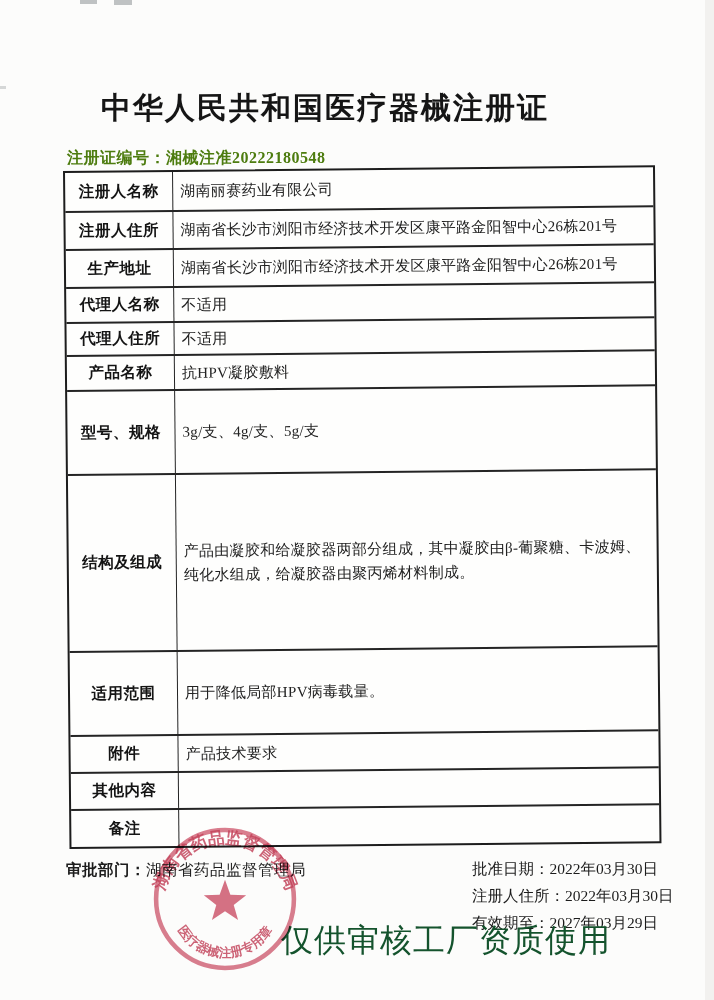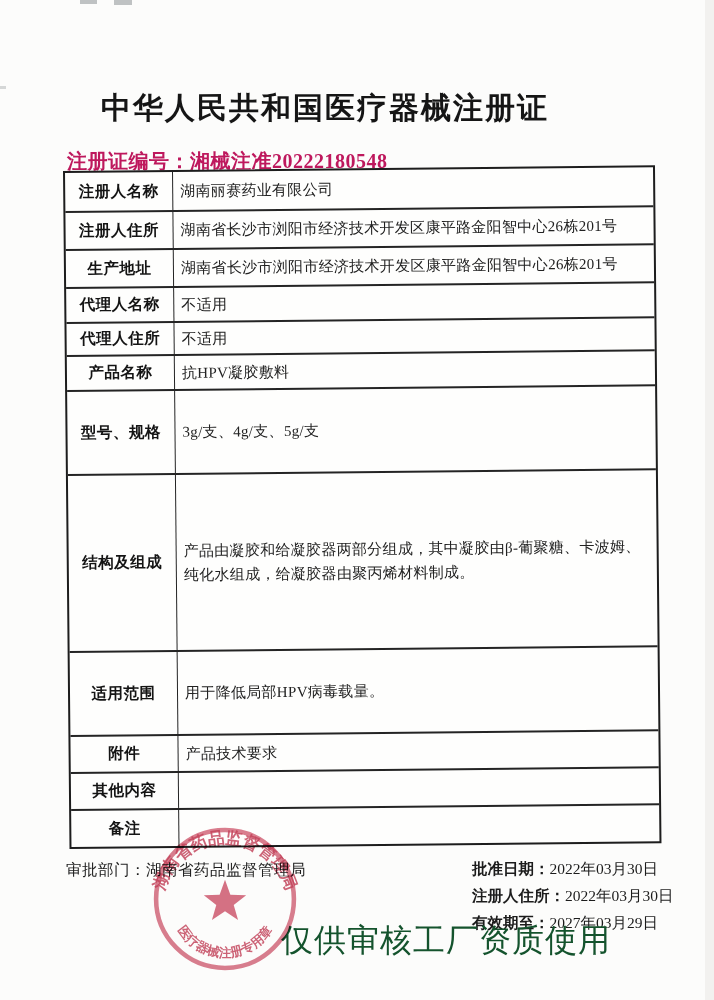--- a/index.html
+++ b/index.html
@@ -18,21 +18,21 @@
   .artifact{position:absolute;background:#8d9296;opacity:.55;}
   .edge-band{position:absolute;right:0;top:0;width:9px;height:1000px;background:#efeeec;opacity:.8;}
 
   .doc-title{
     position:absolute;left:0;top:88px;width:650px;
     text-align:center;font-size:30px;font-weight:bold;
     letter-spacing:2px;color:#151515;
   }
   .reg-line{
     position:absolute;left:67px;top:148px;
-    font-size:20px;font-weight:bold;color:#be185d;
+    font-size:16px;font-weight:bold;color:#4d7c0f;
     letter-spacing:.5px;
   }
 
   
   .cert-table{
     position:absolute;left:63px;top:171px;width:588px;
     border:2.5px solid #1d1d1d;
     transform:rotate(-0.55deg);
     transform-origin:left top;
     background:rgba(255,255,255,.6);
@@ -54,26 +54,26 @@
   }
   .r1{height:38px}.r2{height:36px}.r3{height:36px}.r4{height:33px}
   .r5{height:31px}.r6{height:33px}.r7{height:82px}.r8{height:175px}
   .r9{height:82px}.r10{height:35px}.r11{height:35px}.r12{height:36px}
 
   
   .approval{
     position:absolute;left:66px;top:860px;
     font-size:15.5px;letter-spacing:.5px;white-space:nowrap;
   }
-  .approval .lab{font-weight:normal;}
+  .approval .lab{font-weight:bold;}
   .dates{
     position:absolute;left:472px;top:855px;
     font-size:15.5px;line-height:27px;white-space:nowrap;
   }
-  .dates .lab{font-weight:bold;}
+  .dates .lab{font-weight:normal;}
   .watermark{
     position:absolute;left:281px;top:919px;
     font-family:"Liberation Sans","DejaVu Sans",sans-serif;
     font-size:32px;font-weight:500;letter-spacing:1px;
     white-space:nowrap;
   }
 
   
   .seal{
     position:absolute;left:149px;top:823px;width:152px;height:152px;

